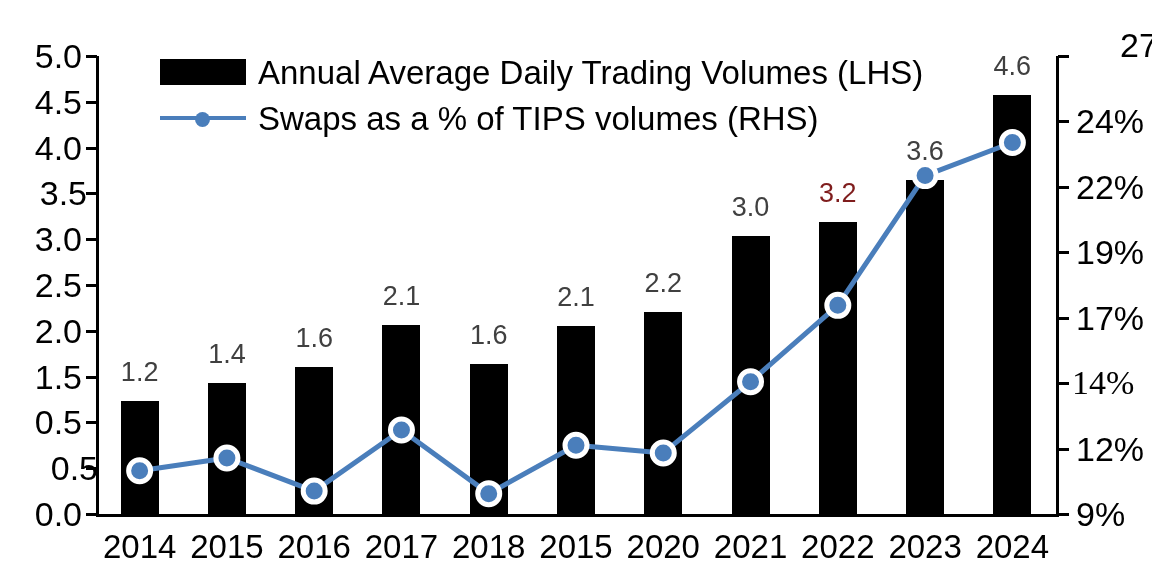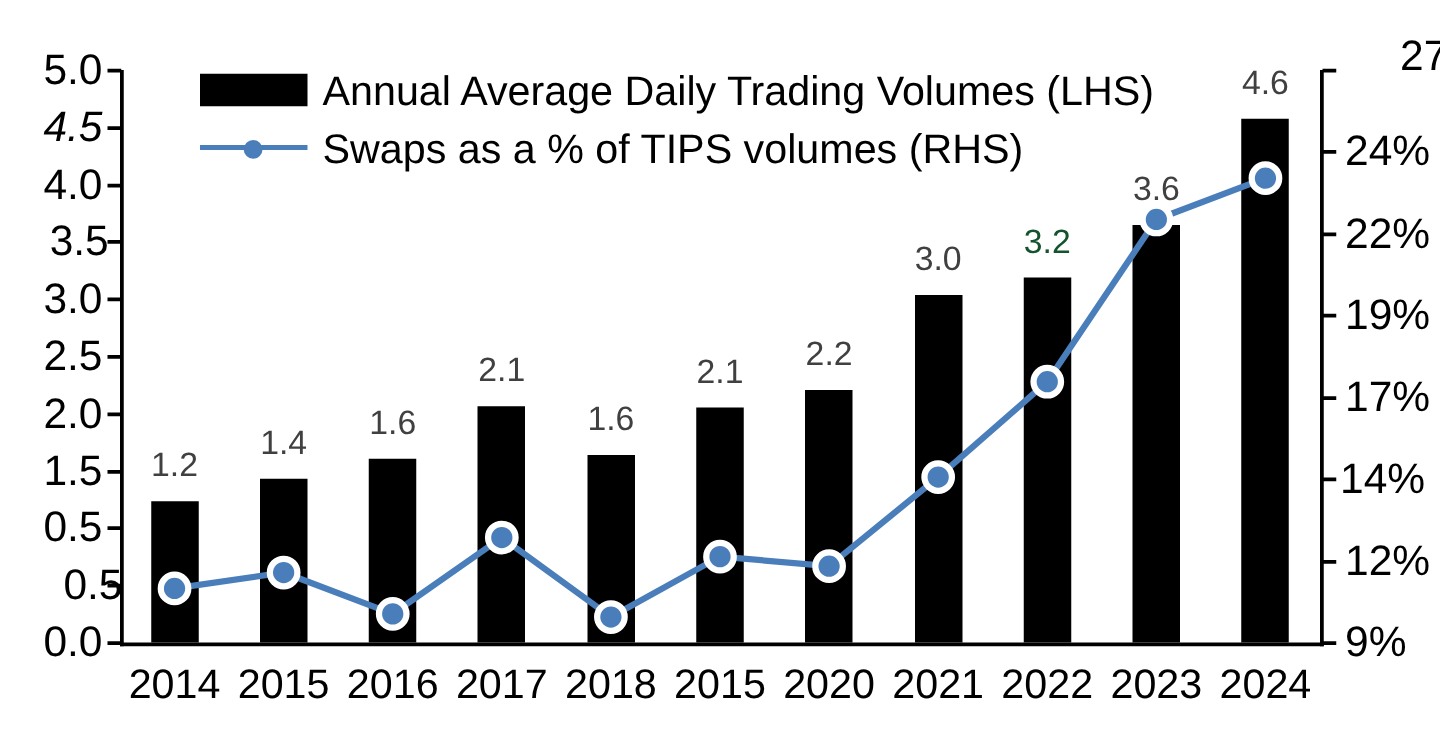--- a/index.html
+++ b/index.html
@@ -90,31 +90,31 @@
       <div class="tick-label left" style="width: 78px; left: 4px; top: 313.8px;">2.0</div>
       <div class="tick" style="left: 86px; top: 284px;"></div>
       <div class="tick-label left" style="width: 78px; left: 4px; top: 268px;">2.5</div>
       <div class="tick" style="left: 86px; top: 238.2px;"></div>
       <div class="tick-label left" style="width: 78px; left: 4px; top: 222.2px;">3.0</div>
       <div class="tick" style="left: 86px; top: 192.4px;"></div>
       <div class="tick-label left" style="width: 78px; left: 9px; top: 176.4px;">3.5</div>
       <div class="tick" style="left: 86px; top: 146.6px;"></div>
       <div class="tick-label left" style="width: 78px; left: 4px; top: 130.6px;">4.0</div>
       <div class="tick" style="left: 86px; top: 100.8px;"></div>
-      <div class="tick-label left" style="width: 78px; left: 4px; top: 84.8px; font-style: italic;">4.5</div>
+      <div class="tick-label left" style="width: 78px; left: 4px; top: 84.8px;">4.5</div>
       <div class="tick" style="left: 86px; top: 55px;"></div>
       <div class="tick-label left" style="width: 78px; left: 4px; top: 39px;">5.0</div>
     </div>
   <div id="right-ticks">
       <div class="tick" style="left: 1058px; top: 513px;"></div>
       <div class="tick-label right" style="left: 1076px; top: 497px;">9%</div>
       <div class="tick" style="left: 1058px; top: 447.582px;"></div>
       <div class="tick-label right" style="left: 1076px; top: 431.582px;">12%</div>
       <div class="tick" style="left: 1058px; top: 382.139px;"></div>
-      <div class="tick-label right" style="left: 1072px; top: 366.139px;">14%</div>
+      <div class="tick-label right" style="left: 1072px; top: 366.139px; font-family: Liberation Serif, serif;">14%</div>
       <div class="tick" style="left: 1058px; top: 316.722px;"></div>
       <div class="tick-label right" style="left: 1076px; top: 300.722px;">17%</div>
       <div class="tick" style="left: 1058px; top: 251.278px;"></div>
       <div class="tick-label right" style="left: 1076px; top: 235.278px;">19%</div>
       <div class="tick" style="left: 1058px; top: 185.861px;"></div>
       <div class="tick-label right" style="left: 1076px; top: 169.861px;">22%</div>
       <div class="tick" style="left: 1058px; top: 120.418px;"></div>
       <div class="tick-label right" style="left: 1076px; top: 104.418px;">24%</div>
       <div class="tick" style="left: 1058px; top: 55px;"></div>
       <div class="tick-label right" style="left: 1076px; top: 28px; margin-left: 44px;">27%</div>
@@ -164,21 +164,21 @@
   </div>
   <div id="bar-labels">
       <div class="bar-label" style="width: 87.2727px; left: 96px; top: 359.332px; color: rgb(64, 64, 64);">1.2</div>
       <div class="bar-label" style="width: 87.2727px; left: 183.273px; top: 341.012px; color: rgb(64, 64, 64);">1.4</div>
       <div class="bar-label" style="width: 87.2727px; left: 270.545px; top: 325.44px; color: rgb(64, 64, 64);">1.6</div>
       <div class="bar-label" style="width: 87.2727px; left: 357.818px; top: 283.304px; color: rgb(64, 64, 64);">2.1</div>
       <div class="bar-label" style="width: 87.2727px; left: 445.091px; top: 321.776px; color: rgb(64, 64, 64);">1.6</div>
       <div class="bar-label" style="width: 87.2727px; left: 532.364px; top: 284.22px; color: rgb(64, 64, 64);">2.1</div>
       <div class="bar-label" style="width: 87.2727px; left: 619.636px; top: 270.48px; color: rgb(64, 64, 64);">2.2</div>
       <div class="bar-label" style="width: 87.2727px; left: 706.909px; top: 193.536px; color: rgb(64, 64, 64);">3.0</div>
-      <div class="bar-label" style="width: 87.2727px; left: 794.182px; top: 179.796px; color: #14532d;">3.2</div>
+      <div class="bar-label" style="width: 87.2727px; left: 794.182px; top: 179.796px; color: #7f1d1d;">3.2</div>
       <div class="bar-label" style="width: 87.2727px; left: 881.455px; top: 137.66px; color: rgb(64, 64, 64);">3.6</div>
       <div class="bar-label" style="width: 87.2727px; left: 968.727px; top: 53.388px; color: rgb(64, 64, 64);">4.6</div>
     </div>
 
   <div id="legend">
     <div class="legend-row">
       <span class="legend-swatch-bar"></span>
       <span class="legend-text">Annual Average Daily Trading Volumes (LHS)</span>
     </div>
     <div class="legend-row">

